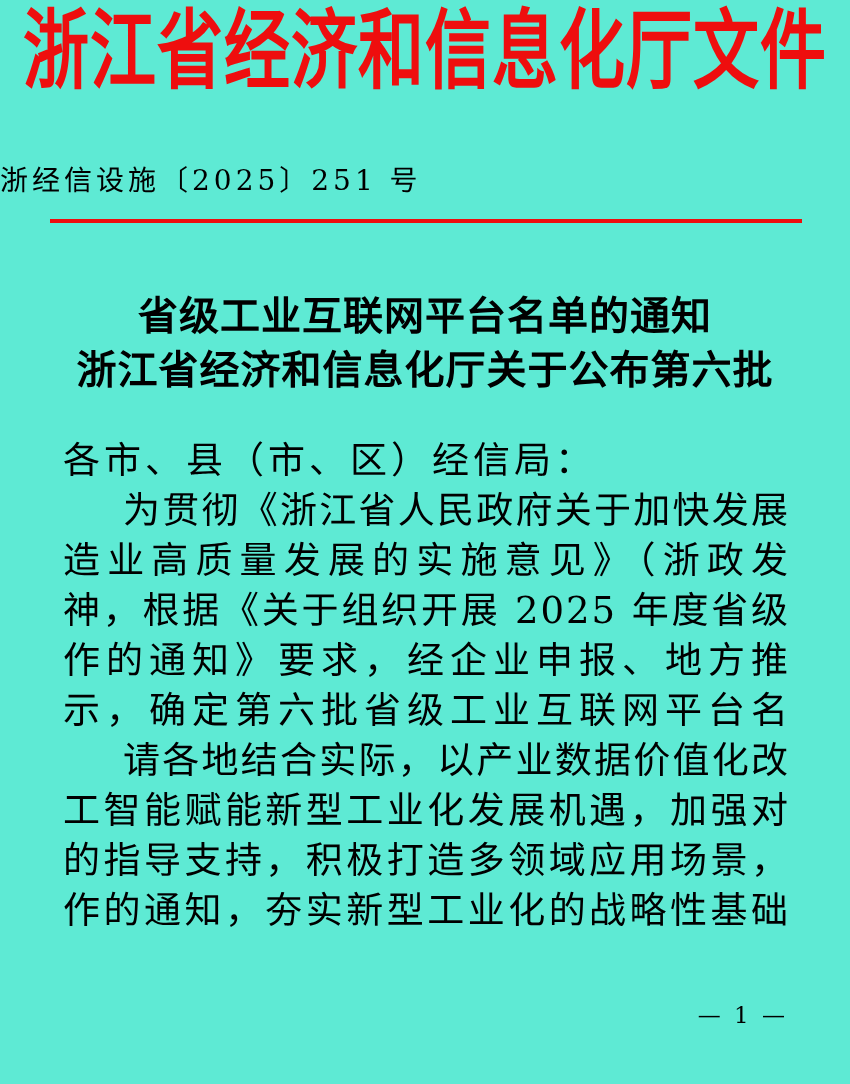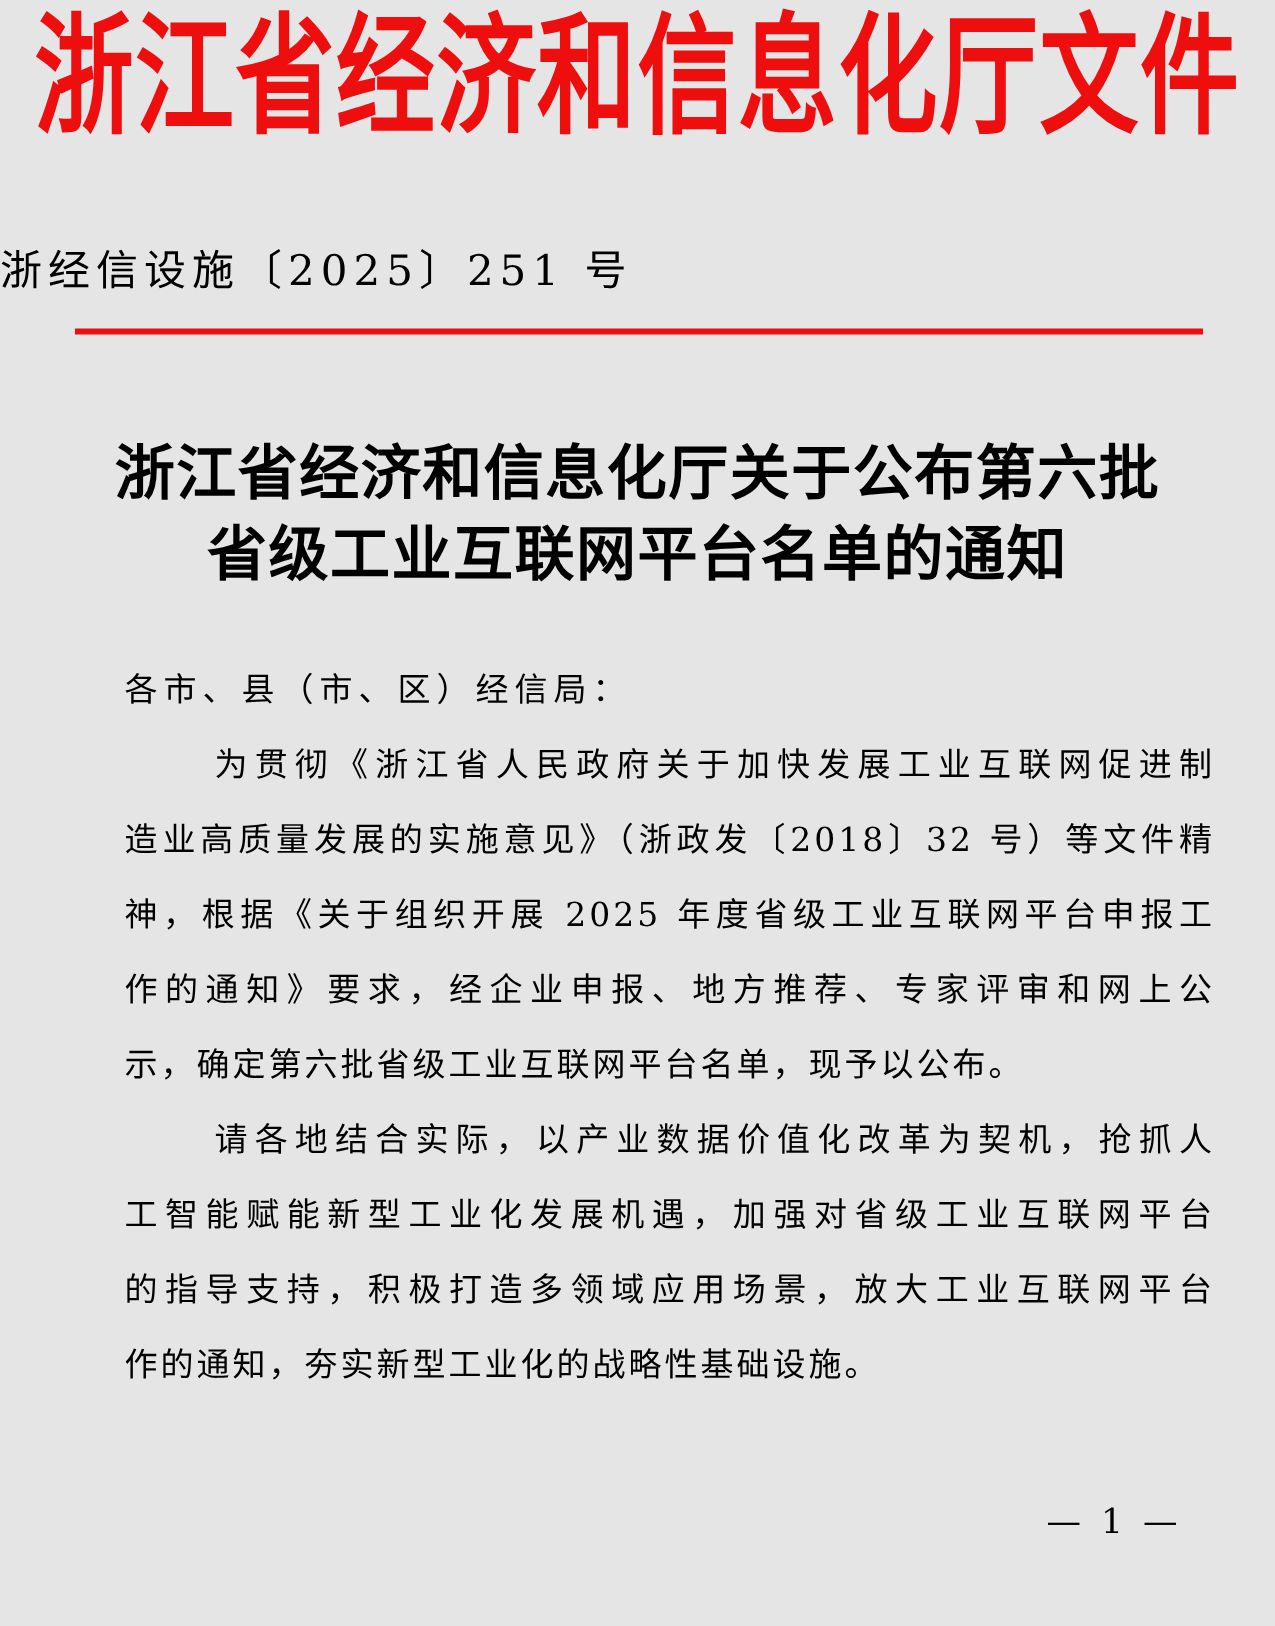--- a/index.html
+++ b/index.html
@@ -2,21 +2,21 @@
 <html lang="zh-CN"><head>
 <meta charset="utf-8">
 <style>
   * { margin: 0; padding: 0; box-sizing: border-box; }
   html, body { background: #ffffff; }
   .page {
     position: relative;
     width: 850px;
     height: 1084px;
     margin: 0 auto;
-    background: #e5e5e5;
+    background: #5eead4;
     overflow: hidden;
     font-family: "DejaVu Serif", "Liberation Serif", serif;
     color: #000000;
   }
   
   .letterhead {
     position: absolute;
     top: 6px;
     left: 0;
     width: 100%;
@@ -57,22 +57,21 @@
     font-weight: bold;
     line-height: 54px;
     letter-spacing: 1px;
   }
   
   .body-block {
     position: absolute;
     top: 436px;
     left: 63px;
     width: 727px;
-    font-size: 22px;
-    margin-left: 20px;
+    font-size: 37px;
   }
   .salutation {
     height: 50px;
     line-height: 50px;
     letter-spacing: 4px;
     text-align: left;
     white-space: nowrap;
   }
   .paragraphs .body-line {
     height: 50px;
@@ -99,22 +98,22 @@
 
 <div class="page">
 
   <div class="letterhead" style="color: rgb(238, 14, 14);">浙江省经济和信息化厅文件</div>
 
   <div class="doc-number">浙经信设施〔2025〕251 号</div>
 
   <div class="red-line" style="background-color: rgb(238, 14, 14);"></div>
 
   <div class="doc-title">
+    <div>省级工业互联网平台名单的通知</div>
     <div>浙江省经济和信息化厅关于公布第六批</div>
-    <div>省级工业互联网平台名单的通知</div>
   </div>
 
   <div class="body-block">
     <div class="salutation">各市、县（市、区）经信局：</div>
     <div class="paragraphs">
         <div class="body-line first-line">为贯彻《浙江省人民政府关于加快发展工业互联网促进制</div>
         <div class="body-line">造业高质量发展的实施意见》（浙政发〔2018〕32 号）等文件精</div>
         <div class="body-line">神，根据《关于组织开展 2025 年度省级工业互联网平台申报工</div>
         <div class="body-line">作的通知》要求，经企业申报、地方推荐、专家评审和网上公</div>
         <div class="body-line last-line">示，确定第六批省级工业互联网平台名单，现予以公布。</div>

